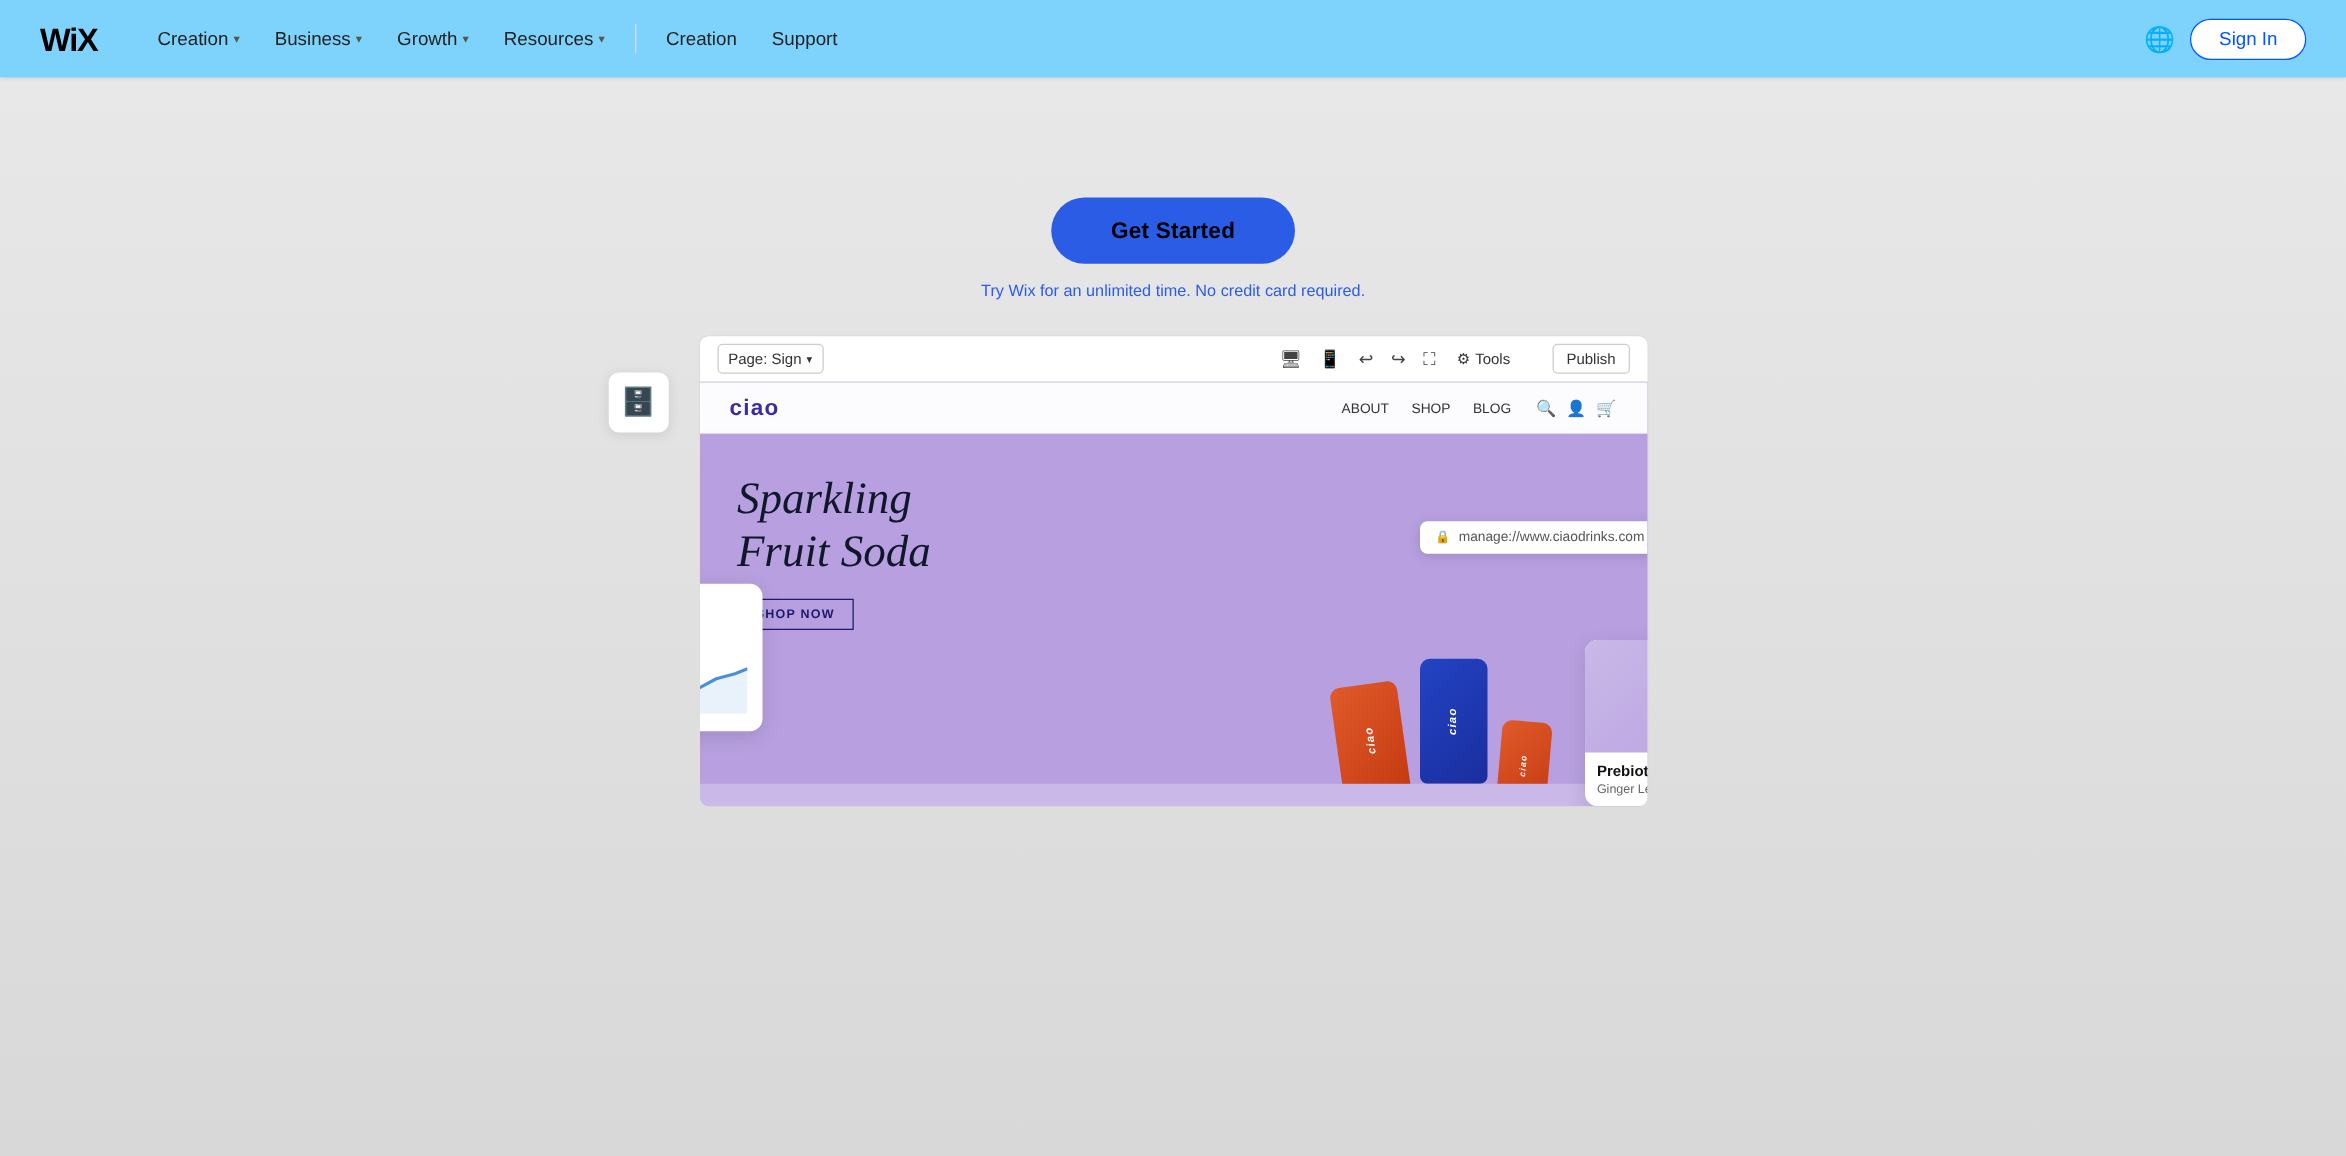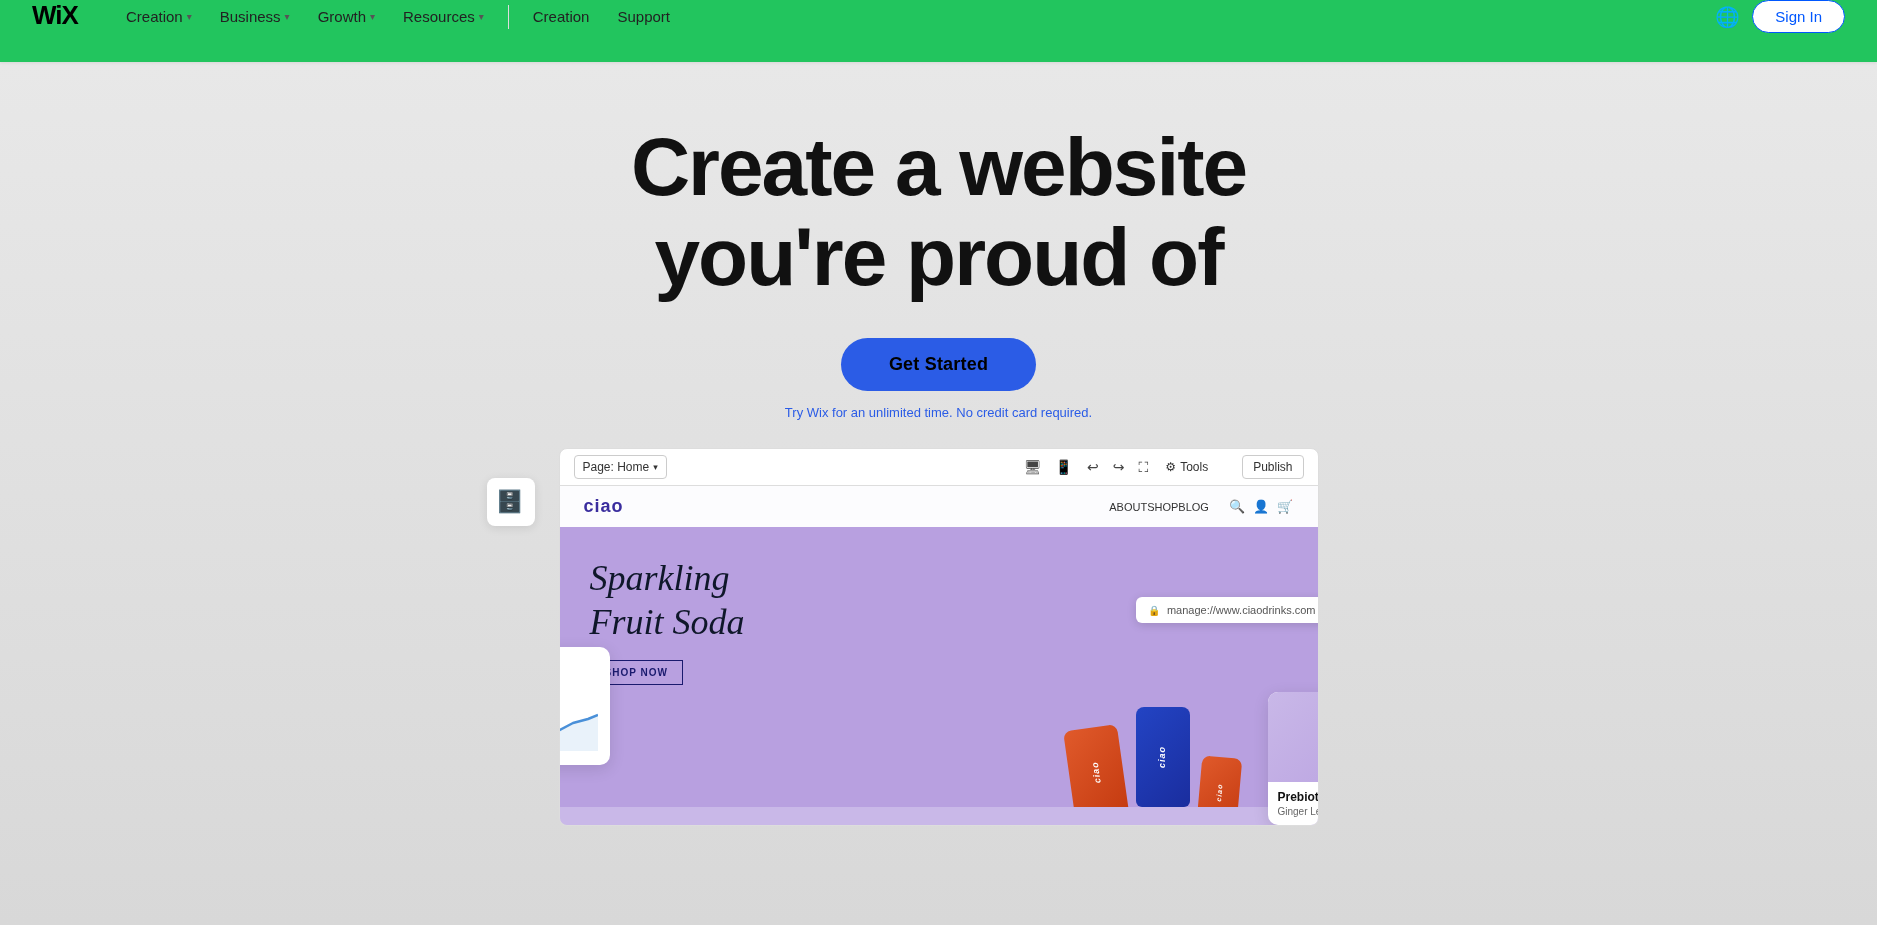--- a/index.html
+++ b/index.html
@@ -1,22 +1,22 @@
 <!DOCTYPE html>
 <html><head>
   <meta charset="utf-8">
   <style>
     * { margin: 0; padding: 0; box-sizing: border-box; }
     body { font-family: 'Helvetica Neue', Helvetica, Arial, sans-serif; background: #f0f0f0; overflow-x: hidden; }
 
     
     nav {
       position: fixed; top: 0; left: 0; right: 0; z-index: 100;
-      background: #22c55e;
-      display: flex; align-items: flex-start;
+      background: #7dd3fc;
+      display: flex; align-items: center;
       padding: 0 32px; height: 62px;
       box-shadow: 0 1px 3px rgba(0,0,0,0.08);
     }
     .nav-logo {
       font-size: 28px; font-weight: 900; color: #000; letter-spacing: -1px;
       margin-right: 32px; display: flex; align-items: center;
     }
     .nav-items { display: flex; align-items: center; gap: 4px; flex: 1; }
     .nav-item {
       display: flex; align-items: center; gap: 4px;
@@ -105,21 +105,21 @@
       height: 340px;
     }
 
     
     .ciao-nav {
       background: rgba(255,255,255,0.95);
       display: flex; align-items: center;
       padding: 10px 24px; gap: 20px;
     }
     .ciao-logo { color: #3a2d9e; font-size: 18px; font-weight: 800; letter-spacing: 1px; }
-    .ciao-nav-links { margin-left: auto; display: flex; font-size: 11px; color: #333; text-align: center; }
+    .ciao-nav-links { margin-left: auto; display: flex; gap: 18px; font-size: 11px; color: #333; text-align: center; }
     .ciao-nav-icons { display: flex; gap: 8px; font-size: 13px; color: #333; }
 
     .ciao-hero {
       background: #b8a0e0;
       display: flex; align-items: flex-start;
       padding: 30px 30px 0;
       position: relative; height: 280px; overflow: hidden;
     }
     .ciao-text-block { z-index: 2; }
     .ciao-headline {
@@ -230,36 +230,32 @@
       <span>Support</span>
     </div>
   </div>
   <div class="nav-right">
     <span class="nav-globe">🌐</span>
     <button class="nav-signin">Sign In</button>
   </div>
 </nav>
 
 <section class="hero">
-  <h1 class="hero-title">
-    <span>Create a website</span><br>
-    <span>you're proud of</span>
-  </h1>
   <button class="hero-cta">Get Started</button>
   <p class="hero-trial">
     <a href="#">Try Wix for an unlimited time. No credit card required.</a>
   </p>
 
   <div class="editor-wrapper">
 
     <div class="db-icon">🗄️</div>
 
     <div class="editor-toolbar">
       <div class="editor-page-select">
-        <span>Page: Home</span>
+        <span>Page: Sign</span>
         <span style="font-size:9px;">▾</span>
       </div>
       <div class="editor-toolbar-spacer"></div>
       <span class="editor-icon">🖥</span>
       <span class="editor-icon">📱</span>
       <span class="editor-icon">↩</span>
       <span class="editor-icon">↪</span>
       <span class="editor-icon">⛶</span>
       <div class="editor-icon-btn">
         <span>⚙</span>

